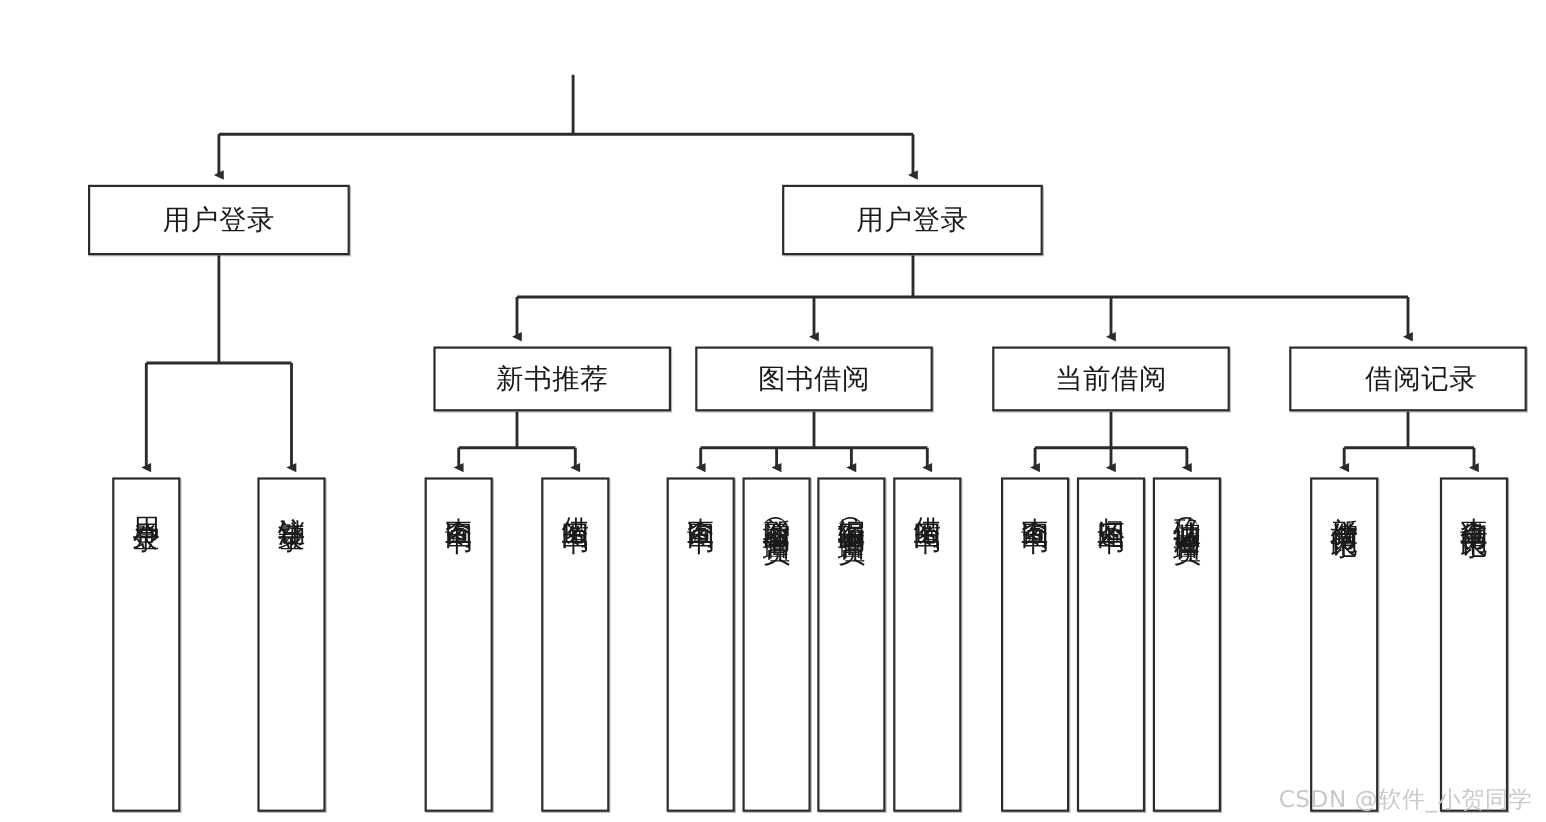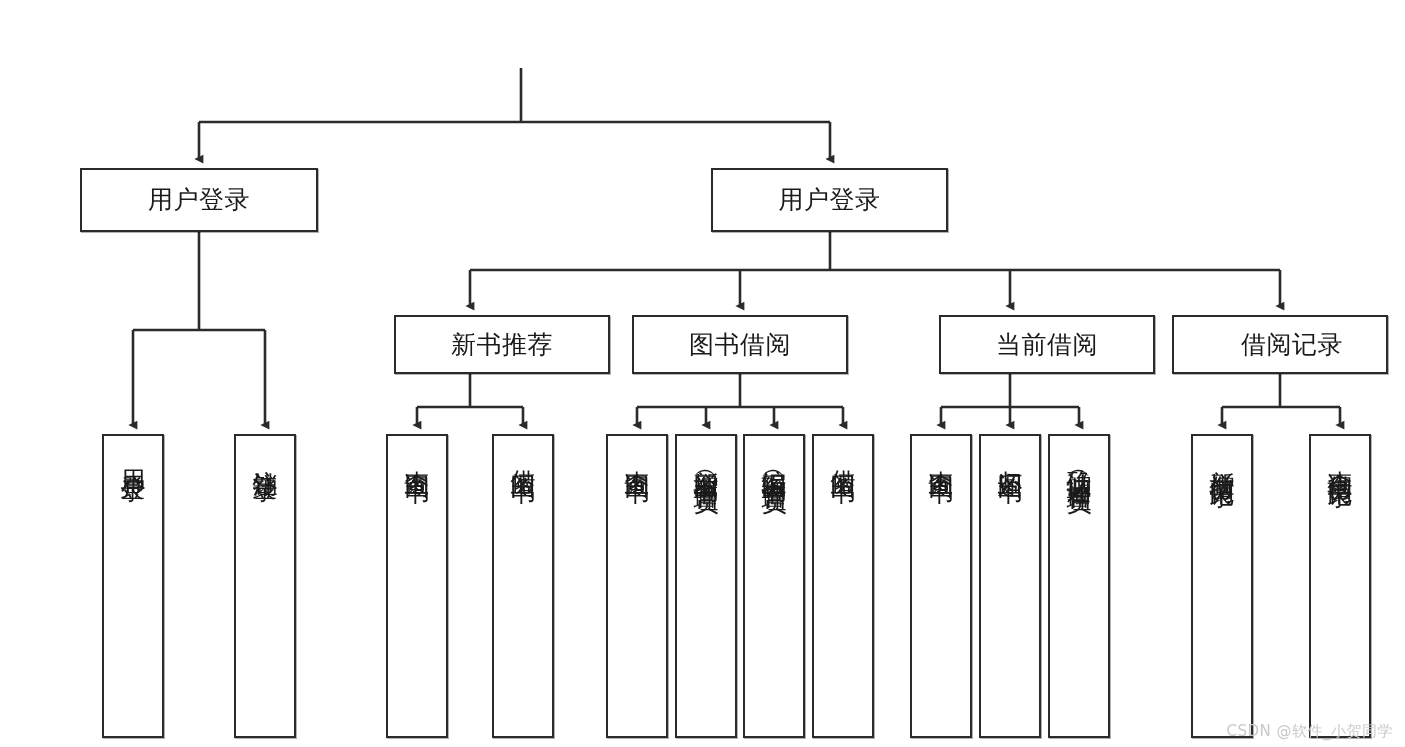--- a/index.html
+++ b/index.html
@@ -40,21 +40,21 @@
     text-orientation:upright;
     font-size:25px;
     letter-spacing:3px;
     line-height:1;
     white-space:nowrap;
   }
 
   .watermark {
     position:absolute;
     right:12px; bottom:6px;
-    font-size:15px;
+    font-size:21px;
     color:#c9c9c9;
     letter-spacing:0.5px;
     white-space:nowrap;
     font-family:"DejaVu Sans","Liberation Sans",sans-serif;
   }
 </style>
 </head>
 <body>
 
 <div id="canvas">
@@ -120,21 +120,21 @@
   <div class="node" style="left:711px; top:168px; width:237px; height:64px;">
     <span class="lbl">用户登录</span>
   </div>
 
   <div class="node" style="left:362px; top:315px; width:216px; height:59px;margin-left:32px;">
     <span class="lbl">新书推荐</span>
   </div>
   <div class="node" style="left:632px; top:315px; width:216px; height:59px;">
     <span class="lbl">图书借阅</span>
   </div>
-  <div class="node" style="left:902px; top:315px; width:216px; height:59px;margin-left:37px;">
+  <div class="node" style="left:902px; top:315px; width:216px; height:59px;">
     <span class="lbl">当前借阅</span>
   </div>
   <div class="node" style="left:1172px; top:315px; width:216px; height:59px;padding-left:24px;">
     <span class="lbl">借阅记录</span>
   </div>
 
   <div class="node vert" style="left:102px; top:434px; width:62px; height:304px;">
     <span class="lbl">用户登录</span>
   </div>
   <div class="node vert" style="left:234px; top:434px; width:62px; height:304px;">

